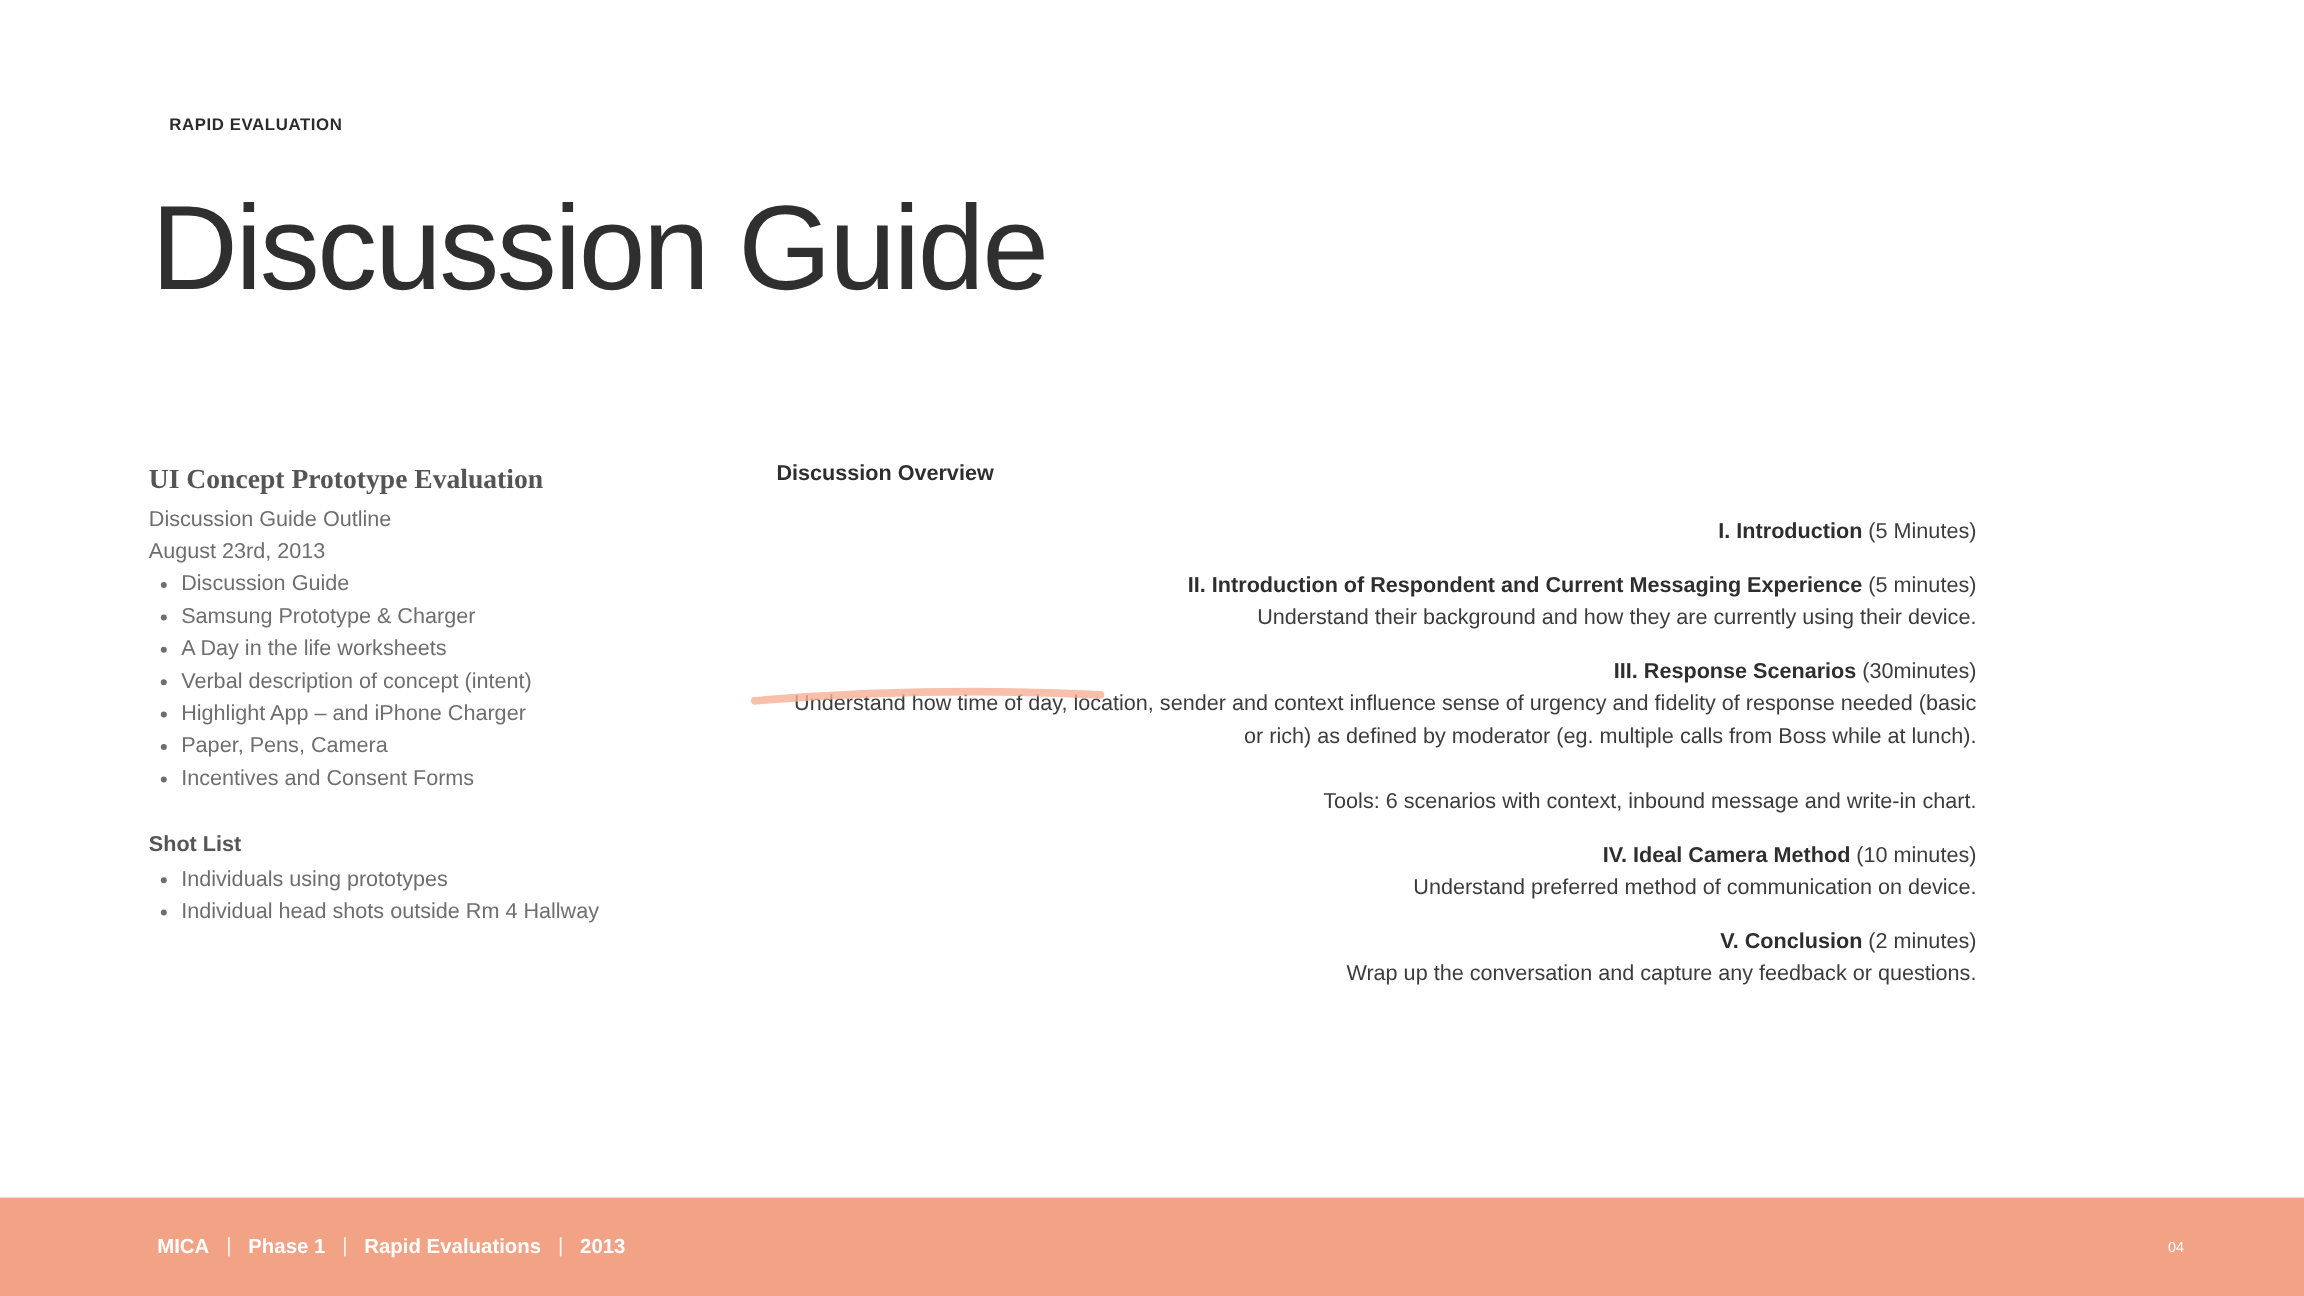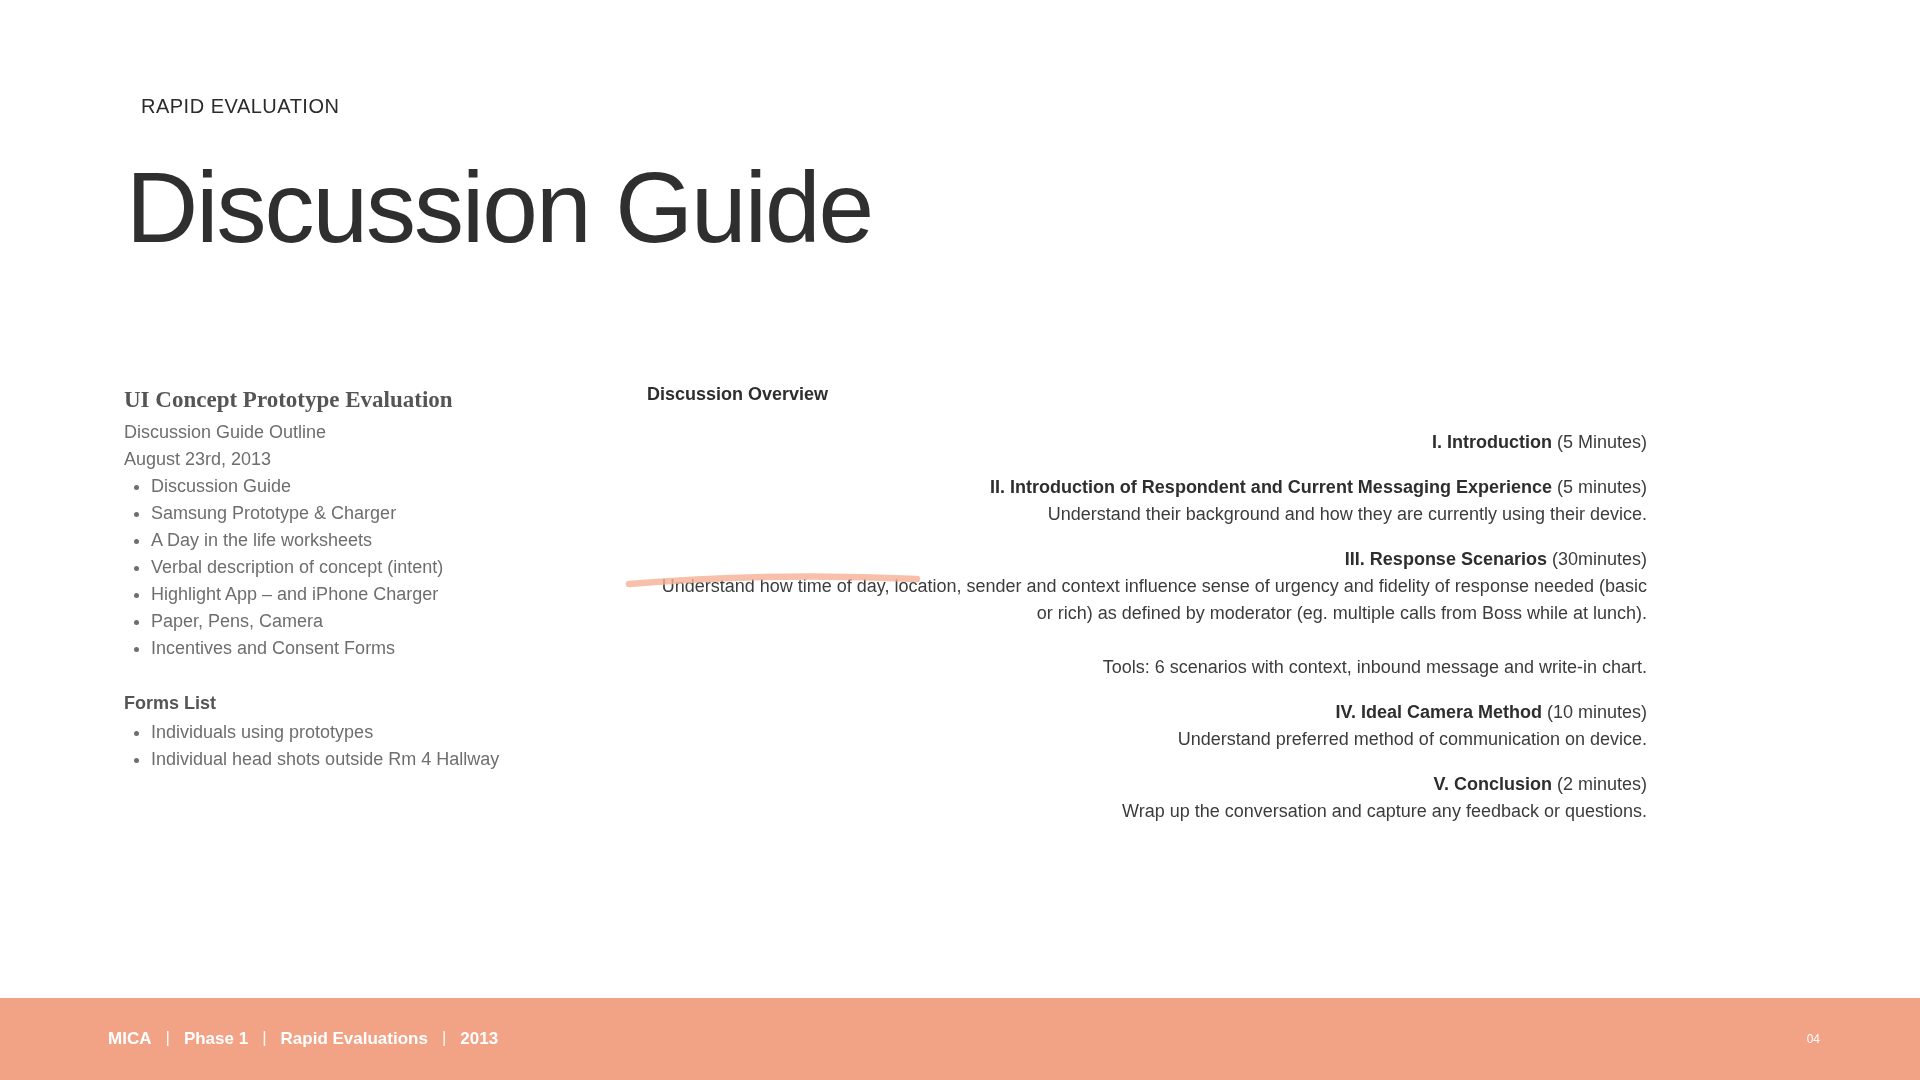--- a/index.html
+++ b/index.html
@@ -15,21 +15,21 @@
   body{
     font-family:"Liberation Sans", sans-serif;
     background:#FFFFFF;
     position:relative;
     overflow:hidden;
   }
   .slide{position:absolute;inset:0;background:#FFFFFF;}
 
   .eyebrow{
     position:absolute;left:141px;top:95px;
-    font-size:20px;font-weight:400;letter-spacing:0.5px;
+    font-size:14px;font-weight:700;letter-spacing:0.5px;
     color:#2B2B2B;
   }
   .title{
     position:absolute;left:126px;top:150px;
     font-size:100px;font-weight:500;letter-spacing:-2px;
     color:var(--title-text);
   }
 
   
   .left-col{
@@ -73,21 +73,21 @@
   }
 
   
   .footer{
     position:absolute;left:0;right:0;bottom:0;height:82px;
     background:var(--accent);
     display:flex;align-items:center;justify-content:space-between;
     padding:0 100px 0 108px;
     color:var(--footer-text);
   }
-  .footer .crumbs{display:flex;align-items:center;gap:14px;font-size:17px;font-weight:700;}
+  .footer .crumbs{display:flex;align-items:center;gap:14px;font-size:17px;font-weight:700;margin-left:23px;}
   .footer .sep{font-weight:400;opacity:0.9;font-size:17px;position:relative;top:-1px;}
   .footer .page-num{font-size:12px;font-weight:400;}
 </style>
 </head>
 <body>
 
 <div class="slide">
 
   <div class="eyebrow">RAPID EVALUATION</div>
   <h1 class="title">Discussion Guide</h1>
@@ -100,21 +100,21 @@
     <ul>
       <li>Discussion Guide</li>
       <li>Samsung Prototype &amp; Charger</li>
       <li>A Day in the life worksheets</li>
       <li>Verbal description of concept (intent)</li>
       <li>Highlight App – and iPhone Charger</li>
       <li>Paper, Pens, Camera</li>
       <li>Incentives and Consent Forms</li>
     </ul>
 
-    <div class="group-heading">Forms List</div>
+    <div class="group-heading">Shot List</div>
     <ul>
       <li>Individuals using prototypes</li>
       <li>Individual head shots outside Rm 4 Hallway</li>
     </ul>
   </div>
 
   <div class="right-col">
     <div class="overview-heading">Discussion Overview</div>
 
     <div class="section">

